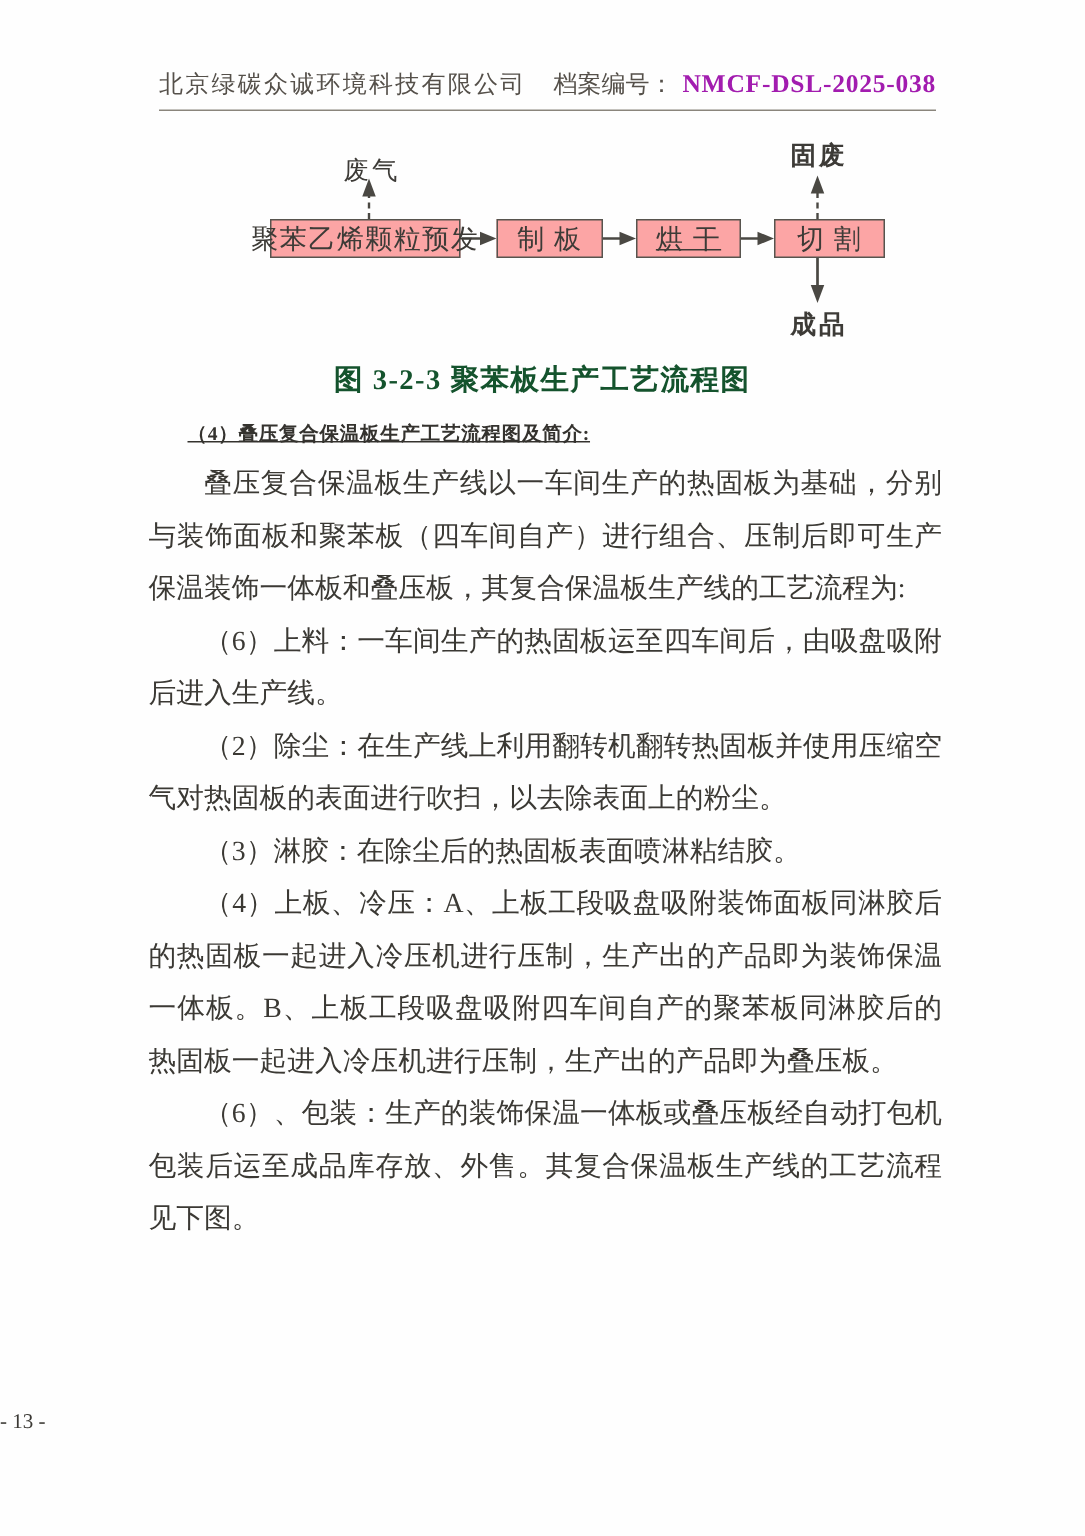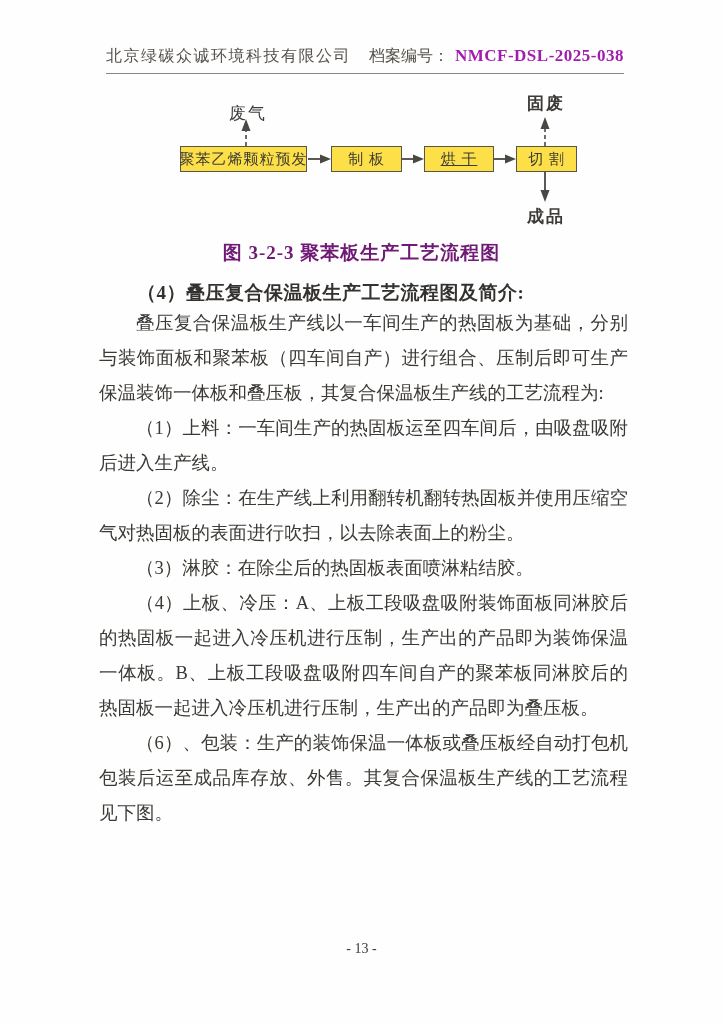--- a/index.html
+++ b/index.html
@@ -67,52 +67,53 @@
     font-size: 17px;
     letter-spacing: 2px;
     color: #3d3b37;
     text-align: center;
   }
   .flow-box {
     position: absolute;
     top: 56px;
     height: 26px;
     border: 1.6px solid #57544e;
-    background: #fde047;
+    background: #fca5a5;
     display: flex;
     align-items: center;
     justify-content: center;
-    font-size: 15px;
+    font-size: 18px;
     letter-spacing: 1px;
     color: #3d3b37;
     box-sizing: border-box;
     white-space: nowrap;
   }
   
   .figure-caption {
     position: absolute;
     top: 240px;
     left: 0;
     width: 723px;
     text-align: center;
     font-weight: bold;
     font-size: 19px;
     letter-spacing: 1px;
-    color: #701a75;
+    color: #14532d;
   }
   .section-heading {
     position: absolute;
     top: 280px;
     left: 99px;
     width: 529px;
     font-weight: bold;
-    font-size: 19px;
+    font-size: 13px;
     letter-spacing: 0.5px;
     text-indent: 2em;
     color: #34322e;
+    text-decoration: underline;
   }
   
   .body-text {
     position: absolute;
     top: 306px;
     left: 99px;
     width: 529px;
   }
   .body-text p {
     margin: 0;
@@ -121,21 +122,20 @@
     text-align: justify;
     text-indent: 2em;
     color: #3b3934;
   }
   
   .page-number {
     position: absolute;
     top: 941px;
     left: 0;
     width: 723px;
-    text-align: center;
     font-size: 14px;
     color: #3b3934;
   }
 </style>
 </head>
 <body>
 
 <div class="page">
 
   <div class="header">
@@ -180,29 +180,29 @@
       </g>
     </svg>
 
     <div class="flow-label" style="left:198px; top:12px; width:50px;">废气</div>
     <div class="flow-label" style="left:497px; top:2px; width:48px;font-weight:bold;">固废</div>
     <div class="flow-label" style="left:497px; top:115px; width:48px;font-weight:bold;">成品</div>
 
     <div class="flow-box" style="left:155px; width:127px;">聚苯乙烯颗粒预发</div>
     <div class="flow-box" style="left:306px; width:71px;">制 板</div>
     <div class="flow-box" style="left:399px; width:70px;text-decoration:underline;">烘 干</div>
-    <div class="flow-box" style="left:491px; width:61px;">切 割</div>
+    <div class="flow-box" style="left:491px; width:74px;">切 割</div>
   </div>
 
   <div class="figure-caption">图 3-2-3 聚苯板生产工艺流程图</div>
   <div class="section-heading">（4）叠压复合保温板生产工艺流程图及简介:</div>
 
   <div class="body-text">
     <p>叠压复合保温板生产线以一车间生产的热固板为基础，分别与装饰面板和聚苯板（四车间自产）进行组合、压制后即可生产保温装饰一体板和叠压板，其复合保温板生产线的工艺流程为:</p>
-    <p>（1）上料：一车间生产的热固板运至四车间后，由吸盘吸附后进入生产线。</p>
+    <p>（6）上料：一车间生产的热固板运至四车间后，由吸盘吸附后进入生产线。</p>
     <p>（2）除尘：在生产线上利用翻转机翻转热固板并使用压缩空气对热固板的表面进行吹扫，以去除表面上的粉尘。</p>
     <p>（3）淋胶：在除尘后的热固板表面喷淋粘结胶。</p>
     <p>（4）上板、冷压：A、上板工段吸盘吸附装饰面板同淋胶后的热固板一起进入冷压机进行压制，生产出的产品即为装饰保温一体板。B、上板工段吸盘吸附四车间自产的聚苯板同淋胶后的热固板一起进入冷压机进行压制，生产出的产品即为叠压板。</p>
     <p>（6）、包装：生产的装饰保温一体板或叠压板经自动打包机包装后运至成品库存放、外售。其复合保温板生产线的工艺流程见下图。</p>
   </div>
 
   <div class="page-number">- 13 -</div>
 
 </div>
 

